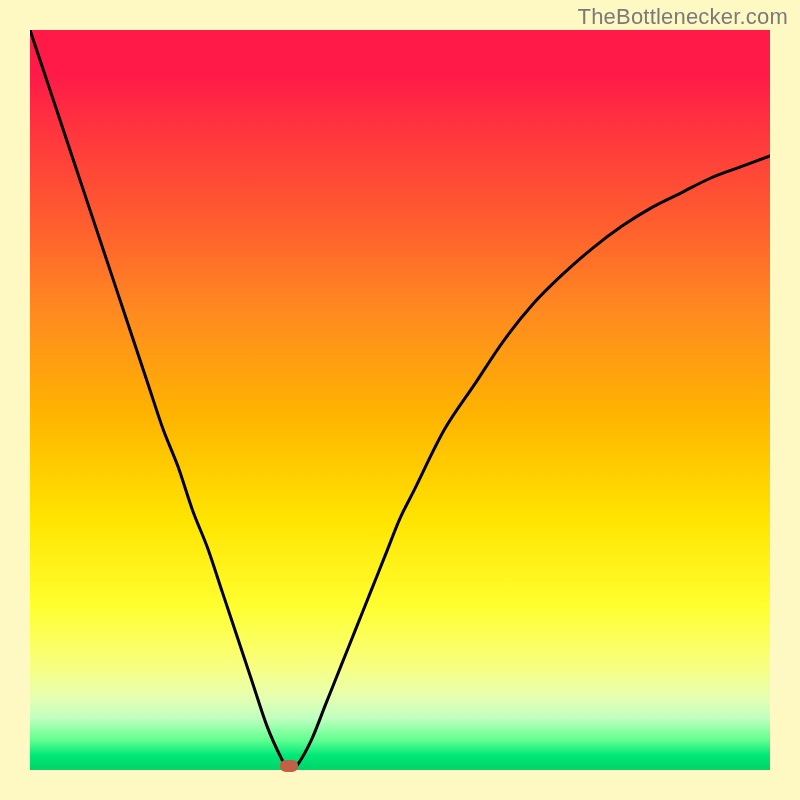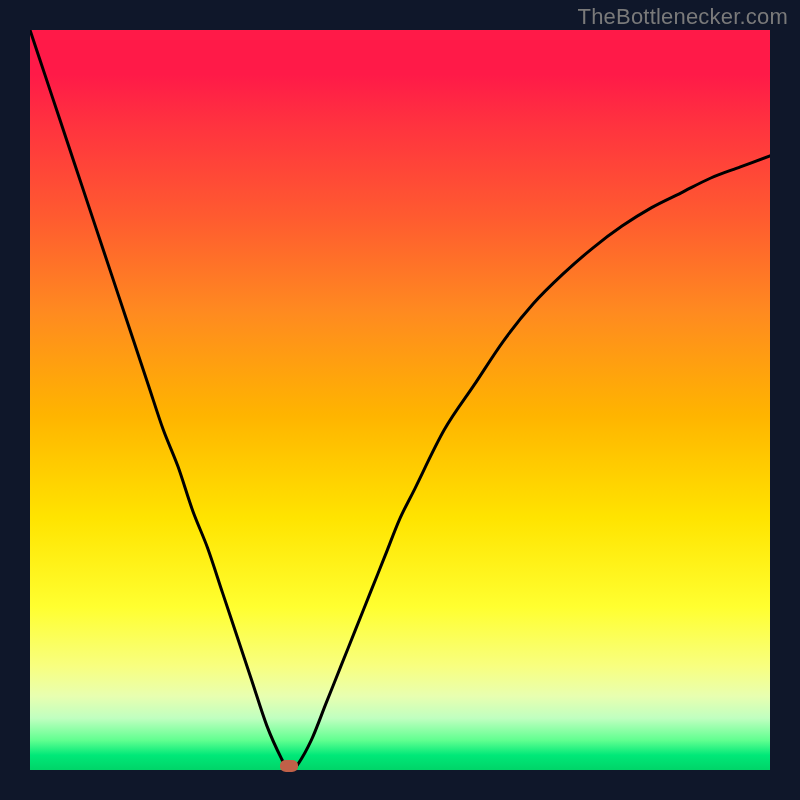--- a/index.html
+++ b/index.html
@@ -8,21 +8,21 @@
     width: 800px;
     height: 800px;
     background: #000;
     overflow: hidden;
     font-family: Arial, Helvetica, sans-serif;
   }
   .frame {
     position: absolute;
     left: 0; top: 0;
     width: 800px; height: 800px;
-    background: #0f172a;
+    background: #fef9c3;
   }
   .plot-area {
     position: absolute;
     left: 30px;
     top: 30px;
     width: 740px;
     height: 740px;
     background: linear-gradient(to bottom,
       #ff1a48 0%,
       #ff1a48 6%,

